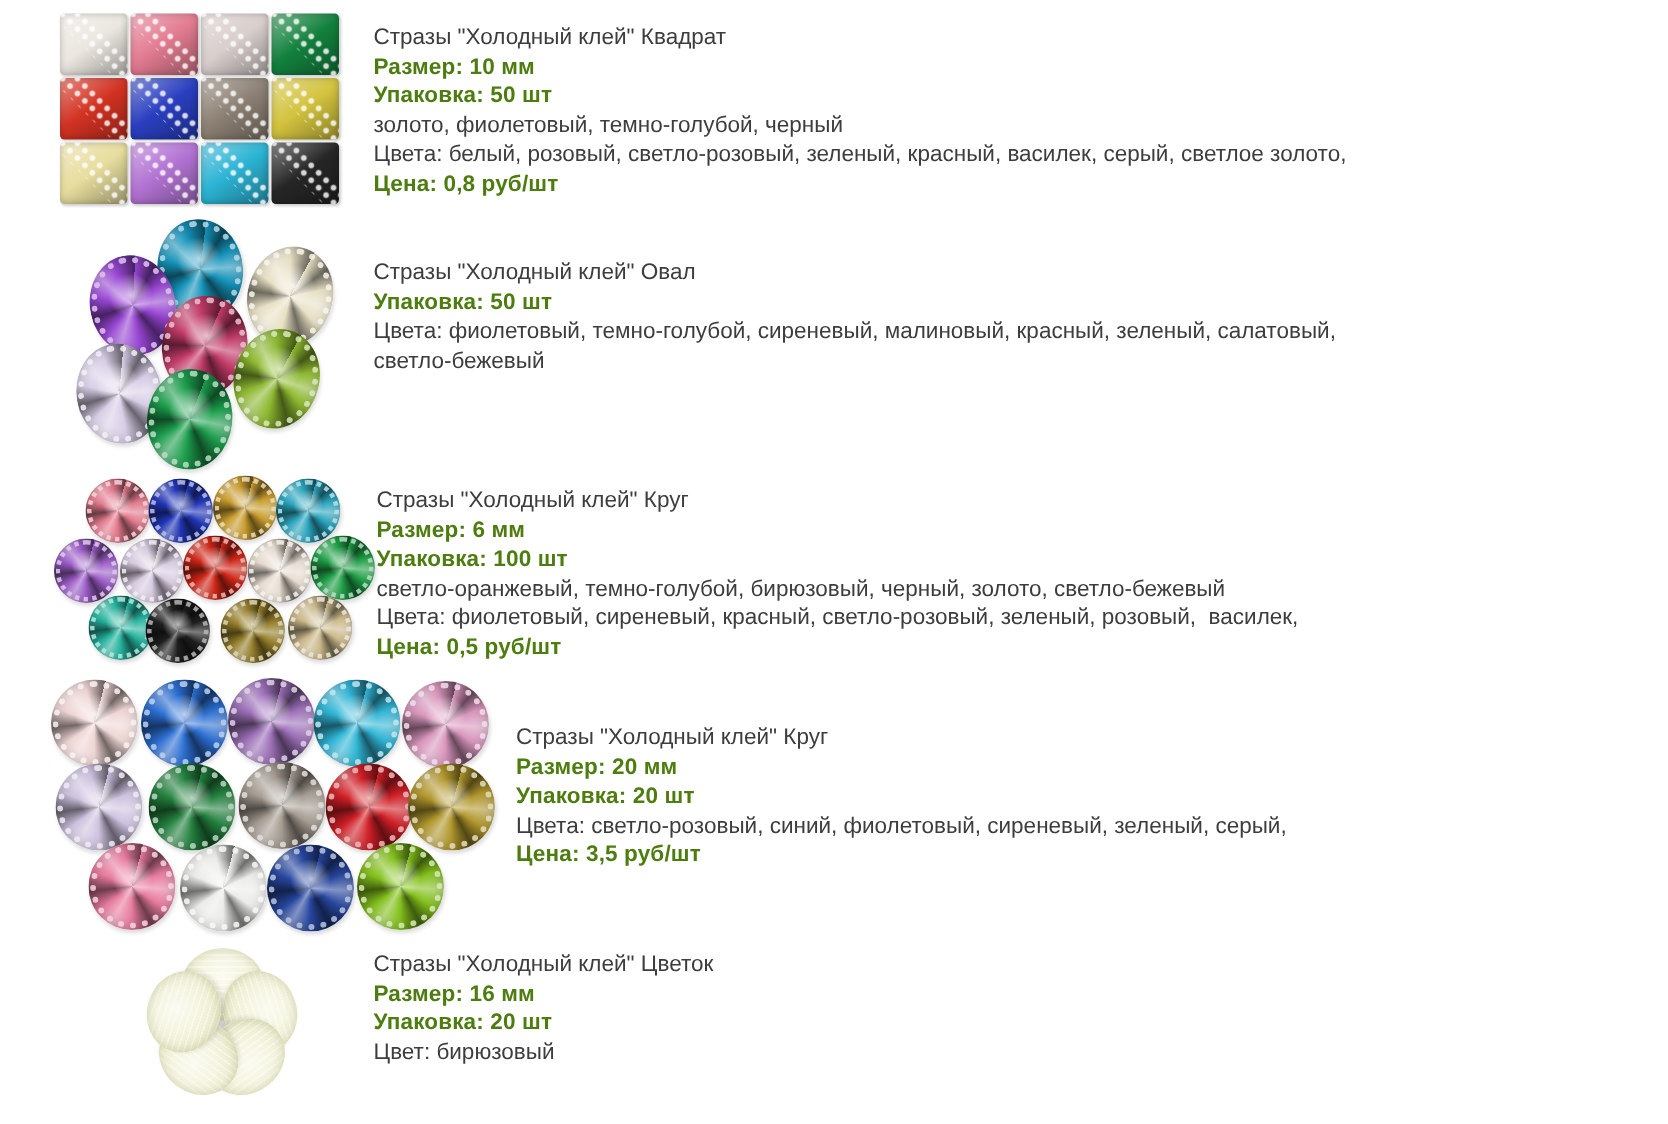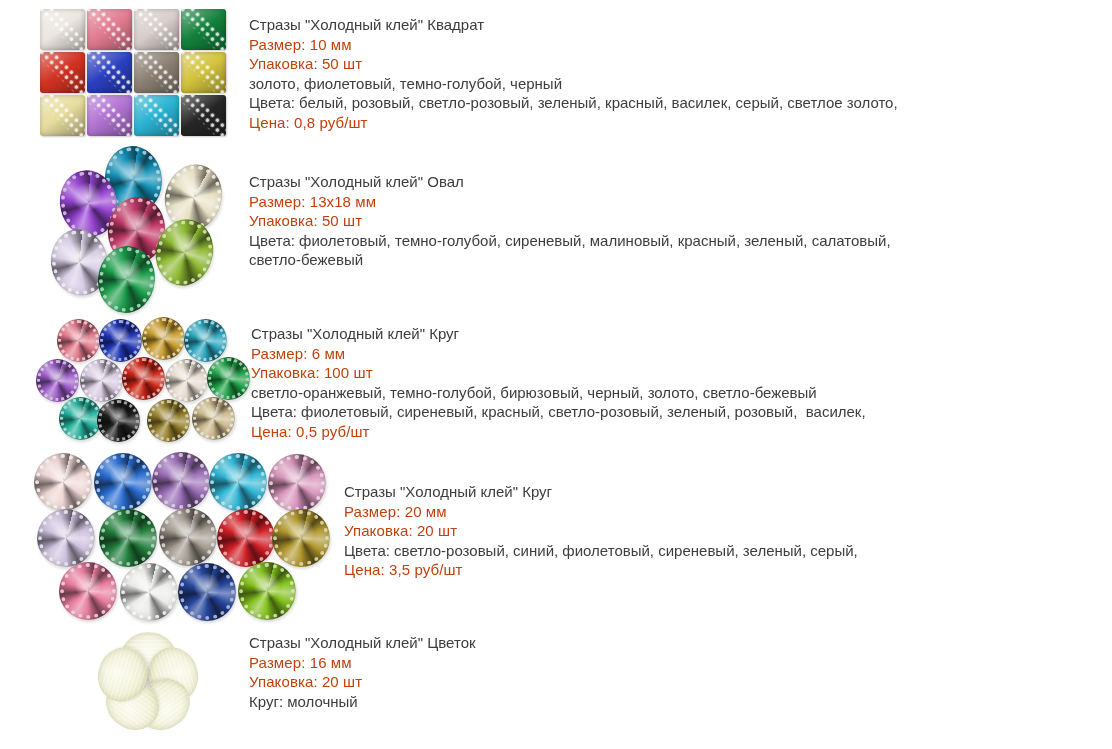--- a/index.html
+++ b/index.html
@@ -7,21 +7,21 @@
     position:relative;
     width:1112px;height:749px;
     background:#ffffff;
     font-family:"Liberation Sans", sans-serif;
     font-size:15px;
     color:#3d3d3d;
     overflow:hidden;
   }
   .ptext{position:absolute;}
   .line{line-height:19.5px;white-space:pre;}
-  .line.b{font-weight:normal;color:#c2410c;letter-spacing:.1px;}
+  .line.b{font-weight:bold;color:#4d7c0f;letter-spacing:.1px;}
   .line:empty{display:none;}
   #art{position:absolute;inset:0;}
   .gem{position:absolute;}
   .gem .ring{position:absolute;border-radius:50%;pointer-events:none;}
   .sq{position:absolute;overflow:hidden;border-radius:3px;}
   .sq .band{position:absolute;pointer-events:none;}
   .petal{position:absolute;border-radius:50%;}
 </style>
 </head>
 <body>
@@ -177,21 +177,20 @@
     <div class="line">Стразы "Холодный клей" Квадрат</div>
     <div class="line b">Размер: 10 мм</div>
     <div class="line b">Упаковка: 50 шт</div>
     <div class="line">золото, фиолетовый, темно-голубой, черный</div>
     <div class="line">Цвета: белый, розовый, светло-розовый, зеленый, красный, василек, серый, светлое золото,</div>
     <div class="line b">Цена: 0,8 руб/шт</div>
   </div>
 
   <div class="ptext" id="pt1" style="left: 249px; top: 172px;">
     <div class="line">Стразы "Холодный клей" Овал</div>
-    <div class="line b">Размер: 13х18 мм</div>
     <div class="line b">Упаковка: 50 шт</div>
     <div class="line">Цвета: фиолетовый, темно-голубой, сиреневый, малиновый, красный, зеленый, салатовый,</div>
     <div class="line">светло-бежевый</div>
   </div>
 
   <div class="ptext" id="pt2" style="left: 251px; top: 324px;">
     <div class="line">Стразы "Холодный клей" Круг</div>
     <div class="line b">Размер: 6 мм</div>
     <div class="line b">Упаковка: 100 шт</div>
     <div class="line">светло-оранжевый, темно-голубой, бирюзовый, черный, золото, светло-бежевый</div>
@@ -204,16 +203,16 @@
     <div class="line b">Размер: 20 мм</div>
     <div class="line b">Упаковка: 20 шт</div>
     <div class="line">Цвета: светло-розовый, синий, фиолетовый, сиреневый, зеленый, серый,</div>
     <div class="line b">Цена: 3,5 руб/шт</div>
   </div>
 
   <div class="ptext" id="pt4" style="left: 249px; top: 633px;">
     <div class="line">Стразы "Холодный клей" Цветок</div>
     <div class="line b">Размер: 16 мм</div>
     <div class="line b">Упаковка: 20 шт</div>
-    <div class="line">Круг: молочный</div>
+    <div class="line">Цвет: бирюзовый</div>
 
   </div>
 </div>
 
 </body></html>

